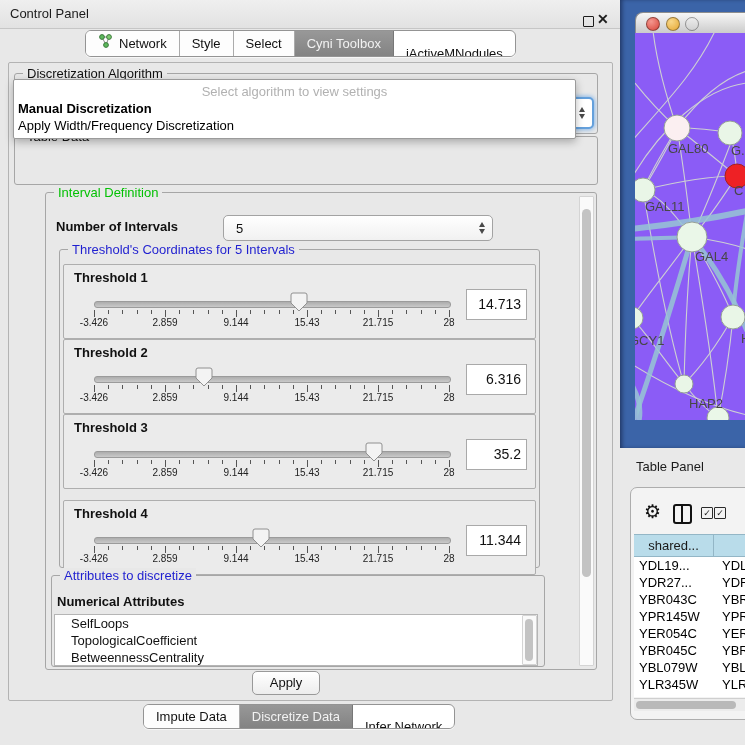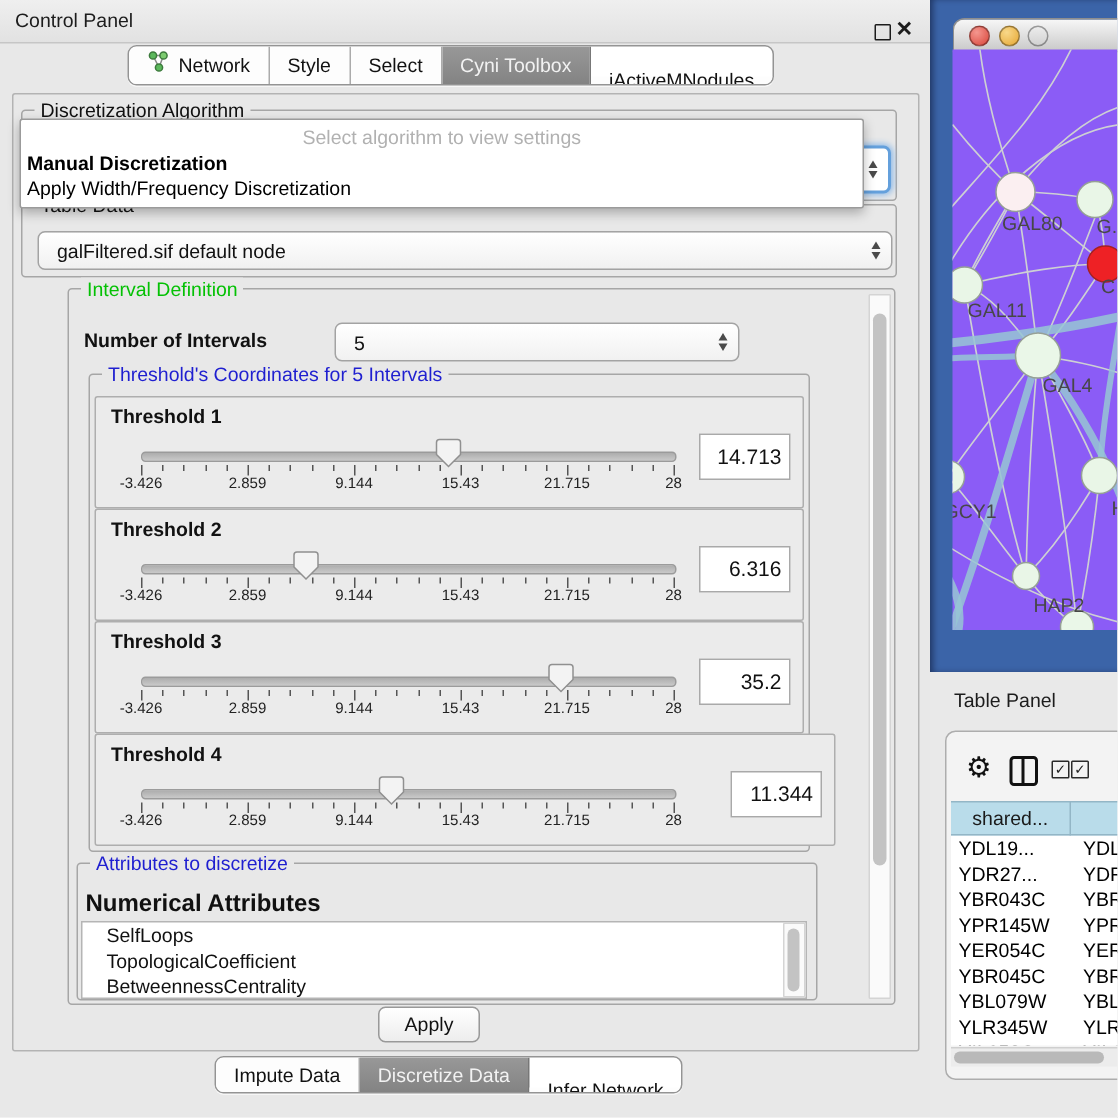--- a/index.html
+++ b/index.html
@@ -47,21 +47,21 @@
   .th-panel{position:absolute;left:3px;width:471px;height:73px;background:#ebebeb;border:1px solid #aeaeae;border-radius:2px;}
   .th-label{position:absolute;left:10px;top:5px;font-weight:bold;font-size:13px;}
   .th-track{position:absolute;left:30px;top:36px;width:355px;height:5px;border-radius:3px;
             background:linear-gradient(#adadad,#c9c9c9);border:1px solid #9b9b9b;}
   .th-thumb{position:absolute;top:27px;width:18px;height:20px;}
   .tick{position:absolute;width:1px;background:#555;}
   .tick-label{position:absolute;transform:translateX(-50%);font-size:10px;font-weight:normal;color:#222;top:52px;}
   .th-value{position:absolute;right:8px;top:24px;width:54px;height:29px;background:#fff;border:1px solid #a9a9a9;
             font-size:14px;line-height:29px;text-align:right;padding-right:5px;}
   
-  #attr-subtitle{position:absolute;left:5px;top:18px;font-weight:bold;font-size:16px;}
+  #attr-subtitle{position:absolute;left:5px;top:18px;font-weight:bold;font-size:13px;}
   #attr-list{position:absolute;left:2px;top:38px;width:482px;height:50px;background:#fff;border:1px solid #b5b5b5;overflow:hidden;}
   .attr-item{padding-left:16px;line-height:17px;font-size:13px;color:#111;white-space:nowrap;}
   
   #apply-btn{position:absolute;left:252px;top:671px;width:66px;height:22px;background:linear-gradient(#ffffff,#ededed);
              border:1px solid #999;border-radius:5px;text-align:center;line-height:22px;font-size:13px;}
   
   #desktop{position:absolute;left:620px;top:0;width:125px;height:448px;background:#3b64a8;
            box-shadow:inset 3px 0 4px -1px rgba(0,0,20,.45);}
   #net-titlebar{position:absolute;left:635px;top:12px;width:110px;height:21px;border-radius:8px 0 0 0;
                 background:linear-gradient(#f7f7f7,#c9c9c9);border:1px solid #8e8e8e;border-right:none;}
@@ -140,27 +140,20 @@
   <div id="algo-popup">
     <div id="algo-placeholder">Select algorithm to view settings</div>
     <div id="algo-options">
         <div class="algo-opt" style="top: 21px; font-weight: bold;">Manual Discretization</div>
         <div class="algo-opt" style="top: 38px; font-weight: normal;">Apply Width/Frequency Discretization</div>
       </div>
   </div>
 
   <div class="grp" style="left:14px;top:136px;width:582px;height:47px;">
     <span class="legend black">Table Data</span>
-    <div class="combo" style="left:10px;top:17px;width:556px;height:24px;">
-      <span>galFiltered.sif default node</span>
-      <div class="spin">
-          <div class="tri-up"></div>
-          <div class="tri-dn"></div>
-        </div>
-    </div>
   </div>
 
   <div class="grp" style="left:45px;top:192px;width:550px;height:476px;">
     <span class="legend green">Interval Definition</span>
 
     <div style="position:absolute;left:10px;top:26px;font-weight:bold;font-size:13px;">Number of Intervals</div>
     <div class="combo" style="left:177px;top:22px;width:256px;height:24px;">
       <span>5</span>
       <div class="spin">
           <div class="tri-up"></div>
@@ -284,21 +277,21 @@
             <div class="tick-label" style="left: 101px;">2.859</div>
             <div class="tick-label" style="left: 172px;">9.144</div>
             <div class="tick-label" style="left: 243px;">15.43</div>
             <div class="tick-label" style="left: 314px;">21.715</div>
             <div class="tick-label" style="left: 385px;">28</div>
             <div class="th-thumb" style="left: 301.444px;"><svg width="18" height="20" viewBox="0 0 18 20">
                 <path d="M3 1 h12 q2 0 2 2 v8 l-8 8 l-8 -8 v-8 q0 -2 2 -2 z" fill="#f3f3f3" stroke="#909090"></path>
               </svg></div>
             <div class="th-value">35.2</div>
           </div>
-          <div class="th-panel" style="top: 239px; padding-left: 21px;">
+          <div class="th-panel" style="top: 250px;">
             <div class="th-label">Threshold 4</div>
             <div class="th-track"></div>
             <div class="tick" style="left: 30px; top: 45px; height: 7px;"></div>
             <div class="tick" style="left: 44.2px; top: 45px; height: 4px;"></div>
             <div class="tick" style="left: 58.4px; top: 45px; height: 4px;"></div>
             <div class="tick" style="left: 72.6px; top: 45px; height: 4px;"></div>
             <div class="tick" style="left: 86.8px; top: 45px; height: 4px;"></div>
             <div class="tick" style="left: 101px; top: 45px; height: 7px;"></div>
             <div class="tick" style="left: 115.2px; top: 45px; height: 4px;"></div>
             <div class="tick" style="left: 129.4px; top: 45px; height: 4px;"></div>

